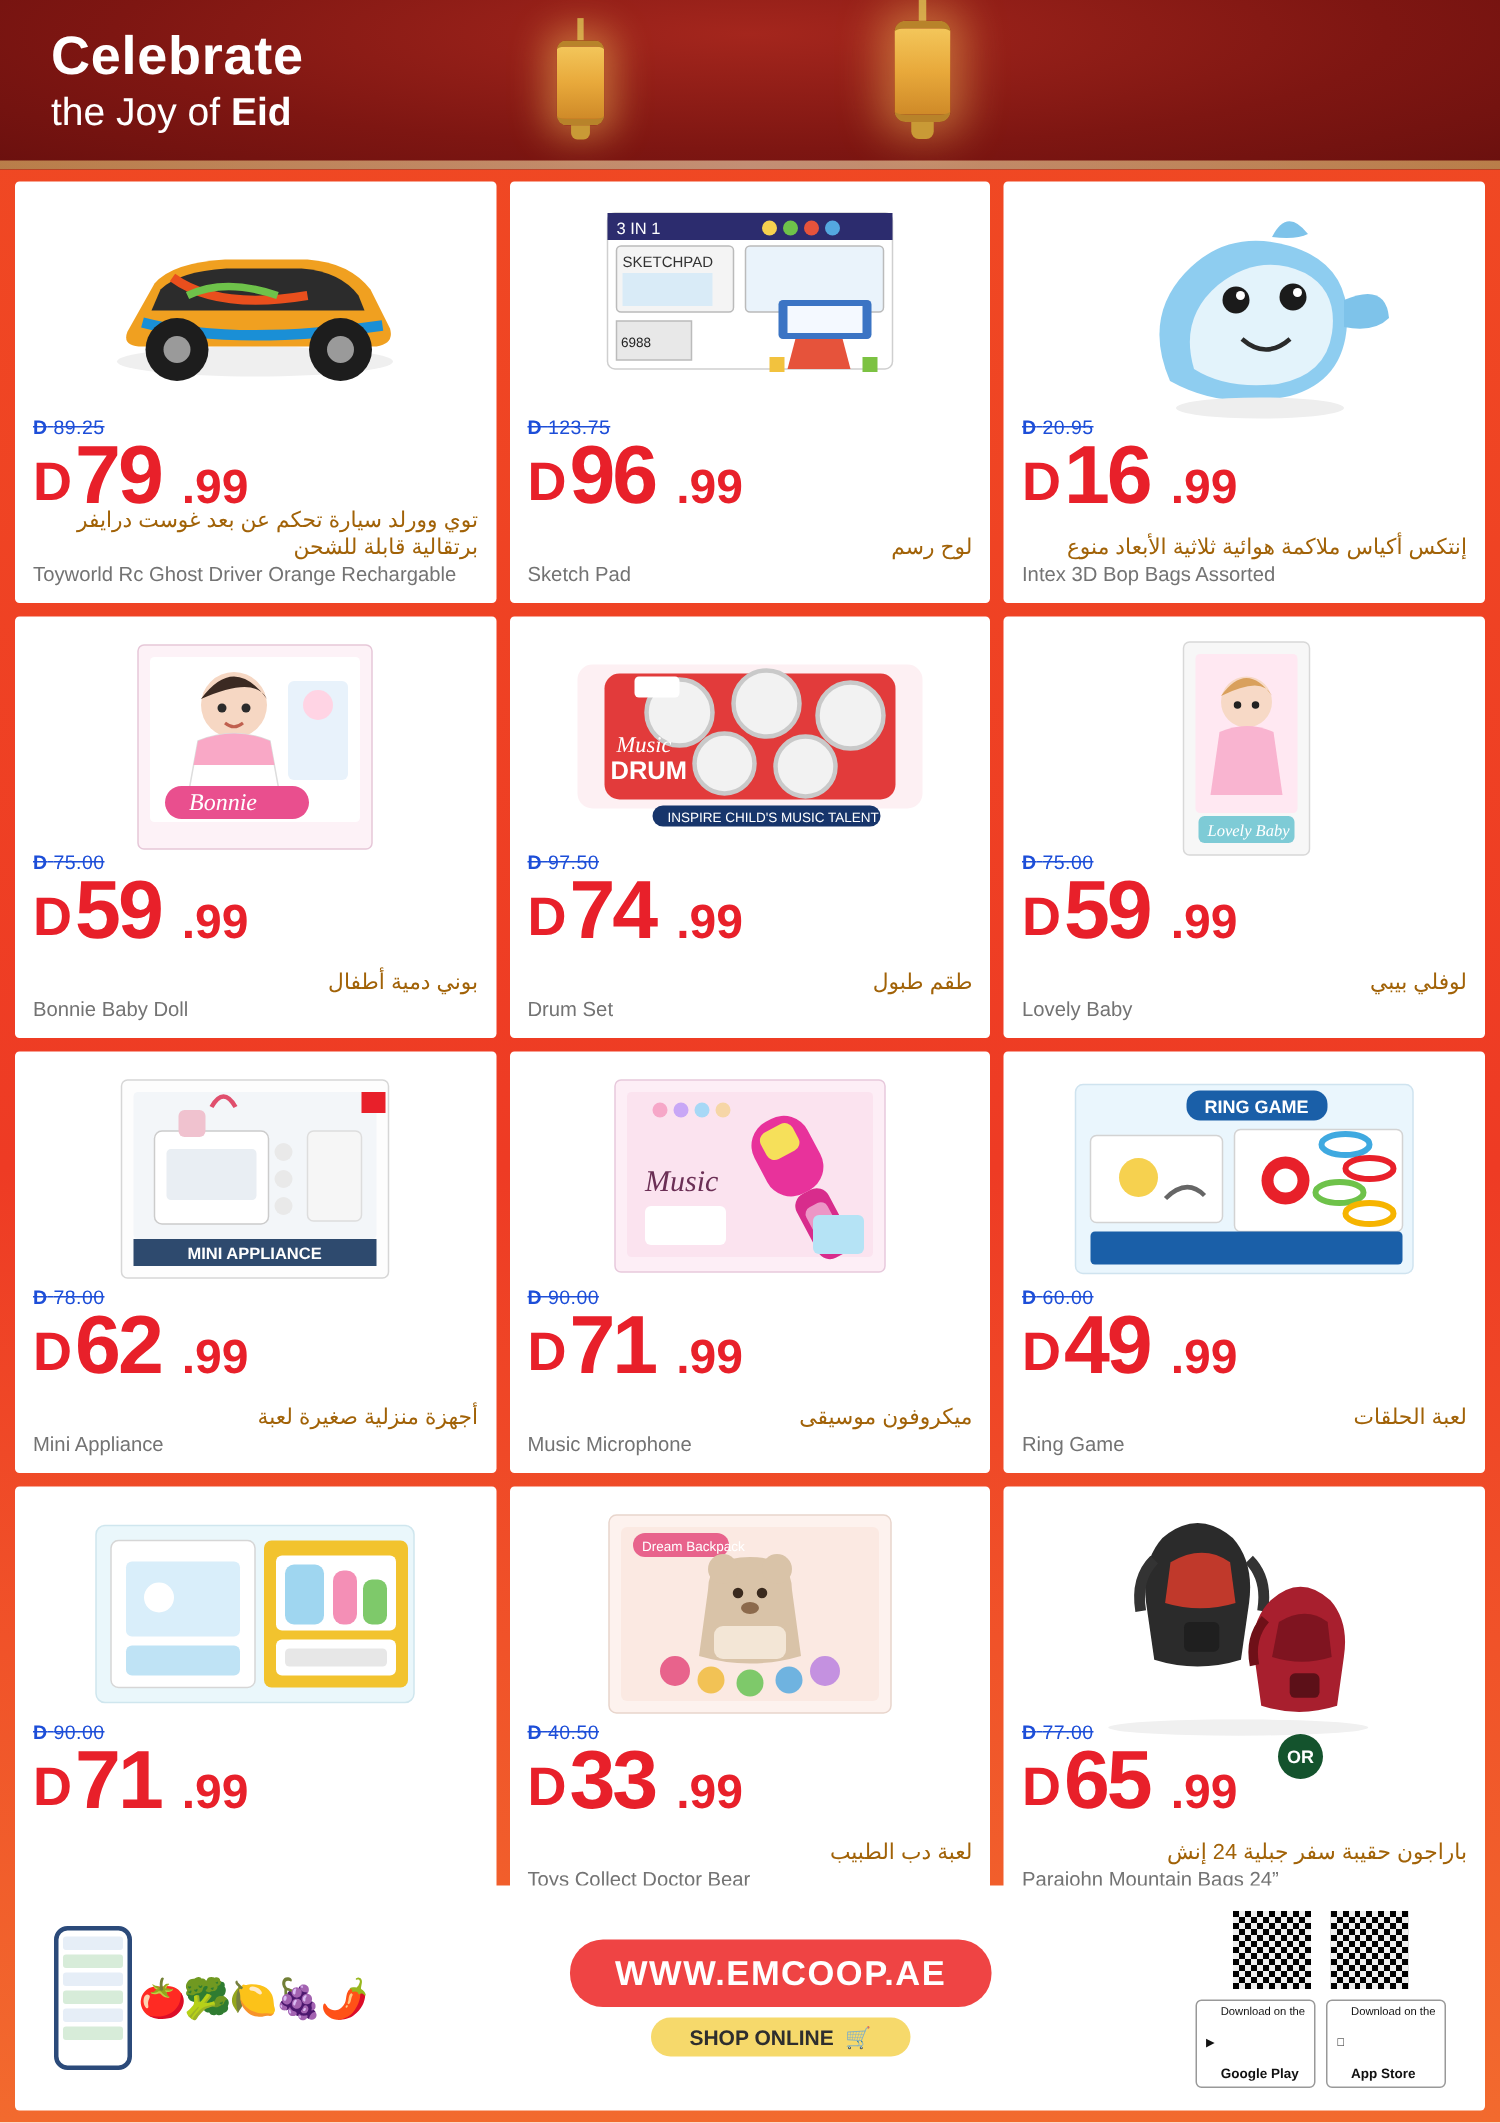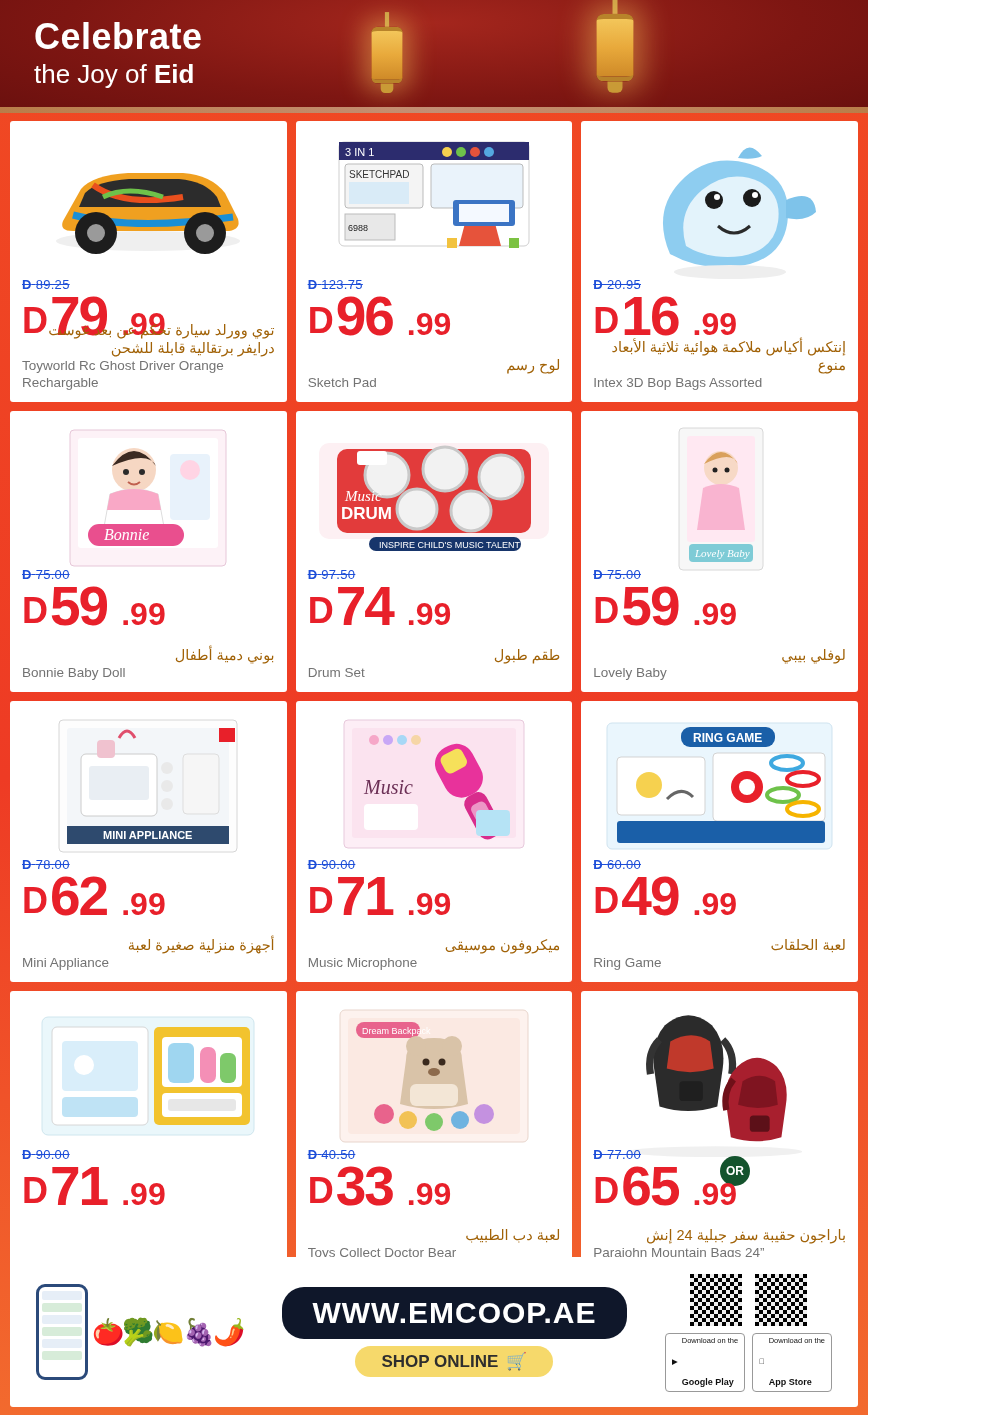--- a/index.html
+++ b/index.html
@@ -3,21 +3,21 @@
 <meta charset="utf-8">
 <style>
   * { box-sizing: border-box; margin: 0; padding: 0; }
   body {
     width: 1000px; height: 1415px;
     font-family: "Liberation Sans", sans-serif;
     background: #ffffff;
     overflow: hidden;
   }
   .page {
-    width: 868px; height: 1415px;
+    width: 1000px; height: 1415px;
     position: relative;
     background: linear-gradient(180deg, #f04a23 0%, #ee3b24 55%, #f26a2e 100%);
     padding: 0;
   }
 
   
   .header {
     position: relative;
     height: 113px;
     background: radial-gradient(ellipse at 50% 20%, #a4261d 0%, #7e1612 60%, #6a100e 100%);
@@ -125,26 +125,26 @@
 
   
   .footer {
     position: absolute; left: 10px; right: 10px; bottom: 8px;
     height: 150px; background: #ffffff; border-radius: 3px;
     display: flex; align-items: center; justify-content: space-between;
     padding: 0 26px;
   }
   .foot-center { text-align: center; }
   .url-pill {
-    background: #0f172a; color: #ffffff; border-radius: 22px;
-    padding: 9px 30px; font-size: 30px; font-weight: bold; letter-spacing: 1px;
+    background: #ef4444; color: #ffffff; border-radius: 22px;
+    padding: 9px 30px; font-size: 23px; font-weight: bold; letter-spacing: 1px;
   }
   .shop-pill {
     margin: 7px auto 0; background: #f6d96b; color: #2e2e2e;
-    border-radius: 18px; padding: 5px 26px; font-size: 17px; font-weight: bold;
+    border-radius: 18px; padding: 5px 26px; font-size: 14px; font-weight: bold;
     display: inline-flex; align-items: center; gap: 8px;
   }
   .qr-area { display: flex; flex-direction: column; align-items: center; gap: 5px; }
   .qr-row { display: flex; gap: 9px; }
   .qr {
     width: 56px; height: 56px; background:
       repeating-linear-gradient(0deg,#111 0 4px,#fff 4px 8px),
       repeating-linear-gradient(90deg,#111 0 4px,#fff 4px 8px);
     background-blend-mode: difference;
     border: 2px solid #fff;

